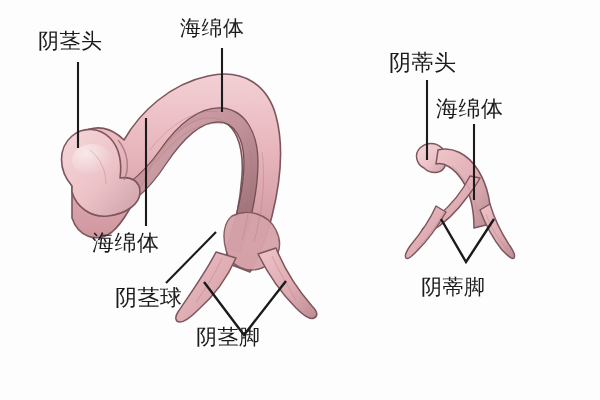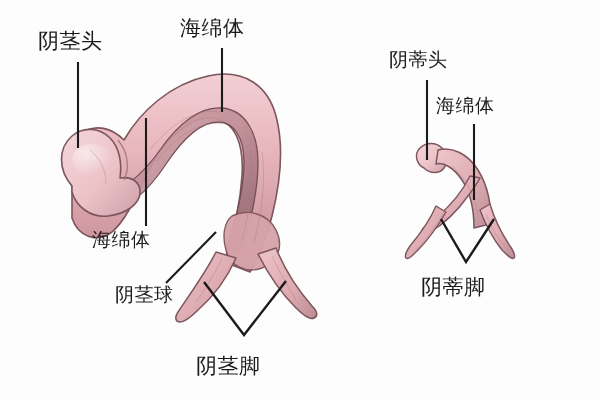--- a/index.html
+++ b/index.html
@@ -26,21 +26,21 @@
     position: absolute;
     color: #1b1b1b;
     font-family: "DejaVu Sans", "Liberation Sans", sans-serif;
     font-weight: 500;
     white-space: nowrap;
     letter-spacing: 0.5px;
     line-height: 1;
     user-select: none;
   }
   .lbl-lg { font-size: 21px; }
-  .lbl-md { font-size: 19px; font-family: Liberation Mono, monospace; }
+  .lbl-md { font-size: 22px; }
 </style>
 </head>
 <body>
 
 <div id="stage">
 
   <svg id="art" viewBox="0 0 600 400" xmlns="http://www.w3.org/2000/svg">
     <defs>
       <linearGradient id="gShaftL" x1="0" y1="0" x2="0" y2="1">
         <stop offset="0%" stop-color="#f2d0d4"></stop>
@@ -195,19 +195,19 @@
         <path d="M 204 282 L 244 335 L 286 281"></path>
         <path d="M 441 219 L 466 262 L 494 219"></path>
       </g>
   </svg>
 
   <div id="labels">
       <div class="label lbl-lg" style="left: 38px; top: 32px; font-family: Liberation Mono, monospace;">阴茎头</div>
       <div class="label lbl-lg" style="left: 180px; top: 18px;">海绵体</div>
       <div class="label lbl-md" style="left: 92px; top: 232px;">海绵体</div>
       <div class="label lbl-md" style="left: 90px; top: 287px; margin-left: 25px;">阴茎球</div>
-      <div class="label lbl-lg" style="left: 196px; top: 356px;">阴茎脚</div>
+      <div class="label lbl-lg" style="left: 196px; top: 327px;">阴茎脚</div>
       <div class="label lbl-md" style="left: 389px; top: 52px;">阴蒂头</div>
       <div class="label lbl-md" style="left: 436px; top: 98px;">海绵体</div>
       <div class="label lbl-lg" style="left: 421px; top: 277px;">阴蒂脚</div>
     </div>
 
 </div>
 
 </body></html>

